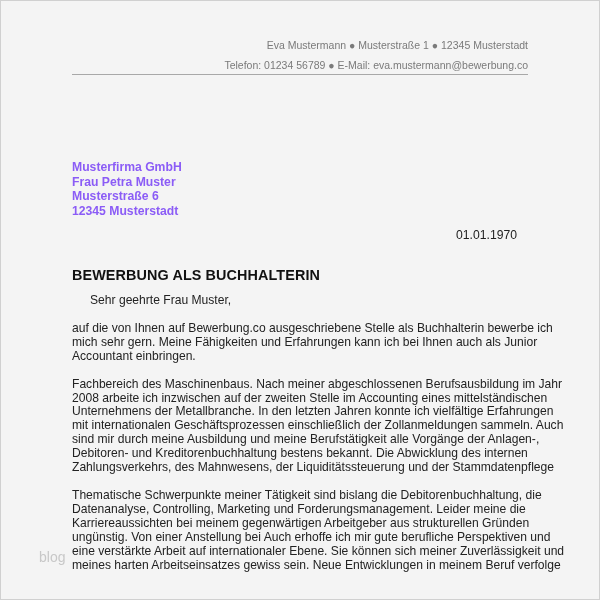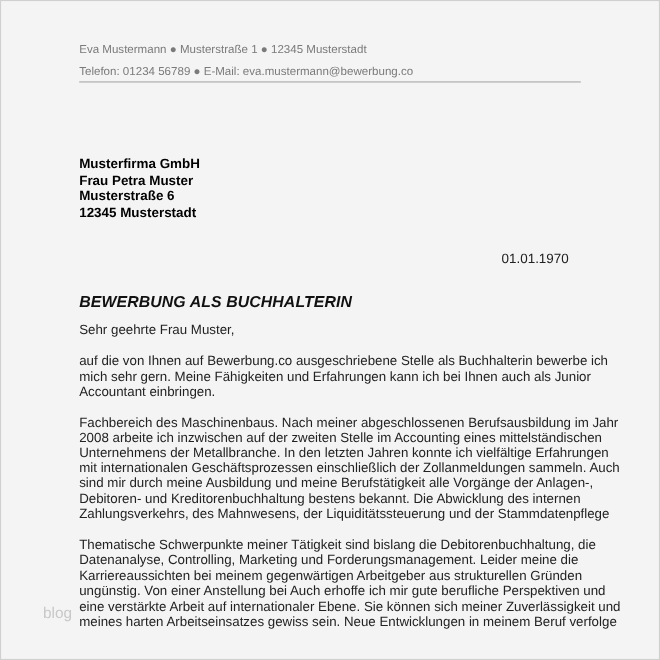--- a/index.html
+++ b/index.html
@@ -11,45 +11,45 @@
     position: relative;
   }
   .page {
     position: absolute; left: 0; top: 0;
     width: 598px; height: 598px;
     border: 1px solid #d0d0d0;
     background: #f4f4f4;
   }
   .sender {
     position: absolute; left: 71px; width: 456px; top: 34px;
-    text-align: left; font-size: 10.5px; color: #7a7a7a;
+    text-align: right; font-size: 10.5px; color: #7a7a7a;
   }
   .sender .line { height: 20px; line-height: 20px; white-space: nowrap; }
   .sender-rule {
     position: absolute; left: 71px; width: 456px; top: 73px;
     height: 0; border-top: 1px solid #a8a8a8;
   }
   .recipient {
-    position: absolute; left: 71px; top: 141px;
-    font-size: 12.2px; font-weight: bold; line-height: 14.5px; color: #000000;
+    position: absolute; left: 71px; top: 159px;
+    font-size: 12.2px; font-weight: bold; line-height: 14.5px; color: #8b5cf6;
   }
   .date {
     position: absolute; right: 82px; top: 227px;
     font-size: 12.2px; color: #222;
   }
   .subject {
     position: absolute; left: 71px; top: 266px;
-    font-size: 14.4px; font-weight: bold; color: #111; letter-spacing: 0.1px; font-style: italic;
+    font-size: 14.4px; font-weight: bold; color: #111; letter-spacing: 0.1px;
   }
   .body {
     position: absolute; left: 71px; top: 293px; width: 470px;
     font-size: 12.1px; line-height: 13.9px; color: #222;
   }
   .body p { margin: 0; white-space: nowrap; }
-  .body .salutation { margin-bottom: 14px; }
+  .body .salutation { margin-bottom: 14px; margin-left: 18px; }
   .body .para { margin-bottom: 14px; }
   .watermark {
     position: absolute; left: 38px; top: 548px;
     font-size: 14px; color: #c8c8c8;
   }
 </style>
 </head>
 <body>
 
 <div class="page">

